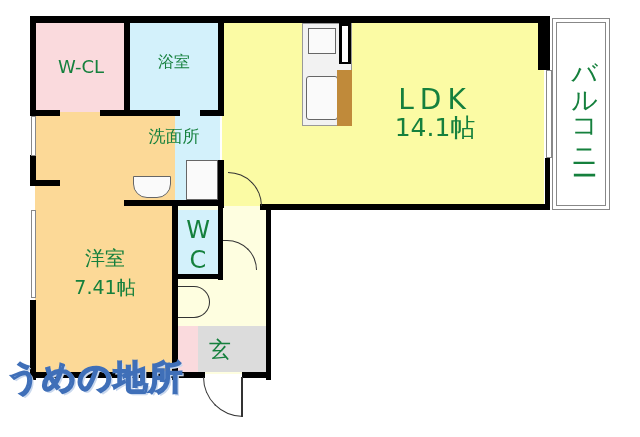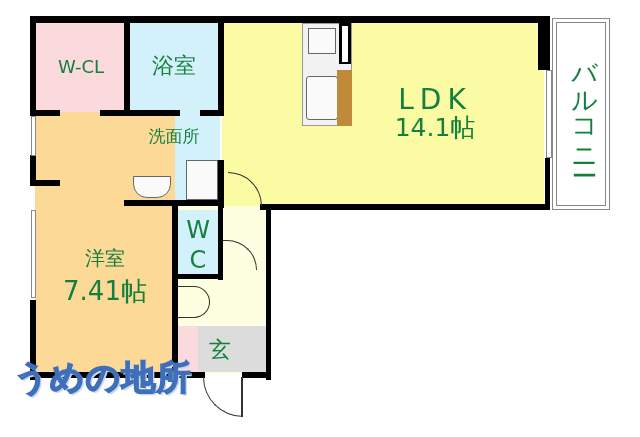--- a/index.html
+++ b/index.html
@@ -64,24 +64,24 @@
 <div class="abs" style="left:133px;top:176px;width:38px;height:22px;border:1px solid #666;background:#fafafa;border-radius:0 0 14px 14px;"></div>
 <div class="abs" style="left:186px;top:160px;width:32px;height:40px;border:1px solid #666;background:#fafafa;"></div>
 
 <div class="abs" style="left:228px;top:172px;width:34px;height:34px;border-top:1px solid #333;border-right:1px solid #333;border-radius:0 34px 0 0;"></div>
 <div class="abs" style="left:223px;top:240px;width:34px;height:30px;border-top:1px solid #333;border-right:1px solid #333;border-radius:0 30px 0 0;"></div>
 <div class="abs" style="left:178px;top:286px;width:32px;height:32px;border-bottom:1px solid #333;border-right:1px solid #333;border-top:1px solid #333;border-radius:0 32px 32px 0;"></div>
 <div class="abs" style="left:203px;top:377px;width:40px;height:40px;border-bottom:1px solid #333;border-left:1px solid #333;border-radius:0 0 0 40px;"></div>
 <div class="abs" style="left:241px;top:377px;width:2px;height:40px;background:#333;"></div>
 
 <div class="label" style="left:40px;top:58px;width:82px;font-size:18px;">W-CL</div>
-<div class="label" style="left:130px;top:54px;width:88px;font-size:22px;">浴室</div>
+<div class="label" style="left:130px;top:54px;width:88px;font-size:16px;">浴室</div>
 <div class="label" style="left:130px;top:128px;width:88px;font-size:17px;">洗面所</div>
 <div class="label" style="left:360px;top:85px;width:150px;font-size:28px;letter-spacing:6px;">LDK</div>
 <div class="label" style="left:360px;top:115px;width:150px;font-size:25px;">14.1帖</div>
 <div class="label" style="left:40px;top:248px;width:130px;font-size:20px;">洋室</div>
-<div class="label" style="left:40px;top:278px;width:130px;font-size:26px;">7.41帖</div>
+<div class="label" style="left:40px;top:278px;width:130px;font-size:19px;">7.41帖</div>
 <div class="label" style="left:180px;top:218px;width:36px;font-size:24px;">W</div>
 <div class="label" style="left:180px;top:248px;width:36px;font-size:24px;">C</div>
 <div class="label" style="left:200px;top:338px;width:40px;font-size:22px;">玄</div>
 <div class="label" style="left:562px;top:44px;width:36px;font-size:26px;writing-mode:vertical-rl;">バルコニー</div>
 
-<div class="wm" style="left:14px;top:355px;font-family:Liberation Mono, monospace;">うめの地所</div>
+<div class="wm" style="left:6px;top:355px;font-family:Liberation Mono, monospace;">うめの地所</div>
 
 </body></html>

